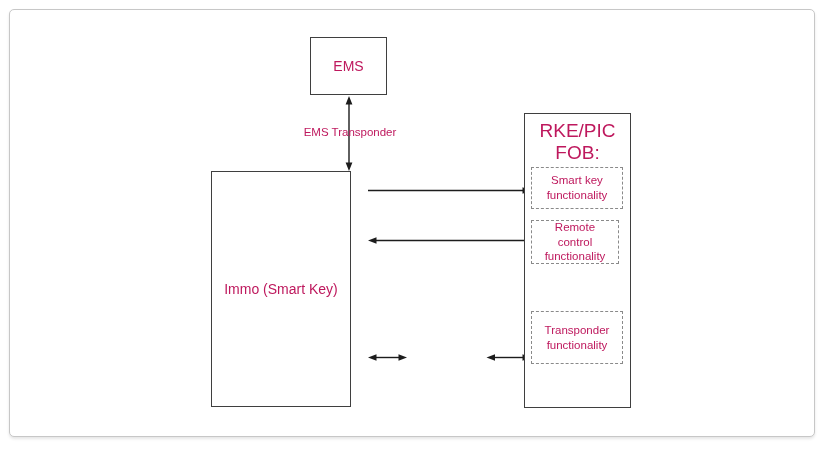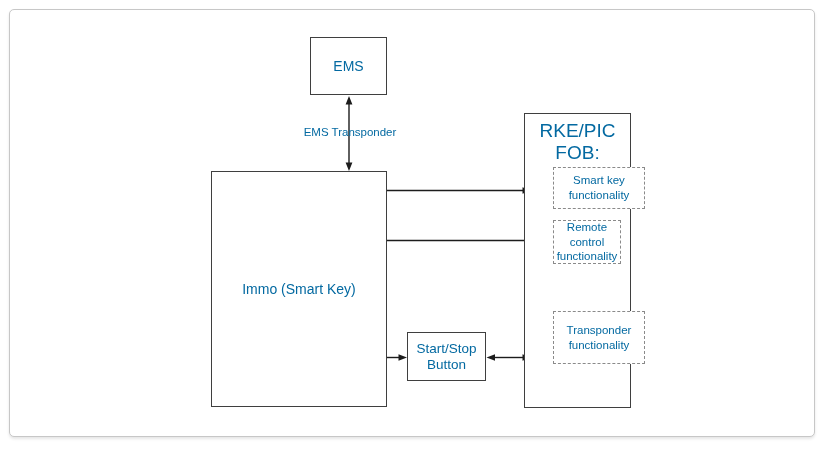--- a/index.html
+++ b/index.html
@@ -6,21 +6,21 @@
     margin: 0;
     padding: 0;
     background: #ffffff;
   }
   .canvas {
     position: relative;
     width: 824px;
     height: 449px;
     background: #ffffff;
     font-family: "Liberation Sans", "DejaVu Sans", sans-serif;
-    color: #0369a1;
+    color: #be185d;
     overflow: hidden;
   }
   .frame {
     position: absolute;
     left: 9px; top: 9px;
     width: 804px; height: 426px;
     border: 1px solid #c7c7c7;
     border-radius: 5px;
     box-shadow: 0 2px 3px rgba(0,0,0,0.10);
     background: #ffffff;
@@ -32,21 +32,21 @@
     display: flex;
     align-items: center;
     justify-content: center;
     text-align: center;
     box-sizing: border-box;
     font-size: 14px;
     line-height: 1.2;
     white-space: pre-line;
   }
   .ems-box    { left: 310px; top: 37px;  width: 77px;  height: 58px; }
-  .immo-box   { left: 211px; top: 171px; width: 176px; height: 236px; }
+  .immo-box   { left: 211px; top: 171px; width: 140px; height: 236px; }
   .ss-box     { left: 407px; top: 332px; width: 79px;  height: 49px; font-size: 13.5px; line-height: 1.18; }
   .rke-box    {
     position: absolute;
     left: 524px; top: 113px;
     width: 107px; height: 295px;
     border: 1.5px solid #3f3f3f;
     background: #ffffff;
     box-sizing: border-box;
   }
   .rke-title {
@@ -59,24 +59,23 @@
     border: 1px dashed #8a8a8a;
     background: #ffffff;
     box-sizing: border-box;
     display: flex;
     align-items: center;
     justify-content: center;
     text-align: center;
     font-size: 11.5px;
     line-height: 1.3;
     white-space: pre-line;
-    margin-left: 22px;
   }
   .smart-box  { left: 531px; top: 167px; width: 92px; height: 42px; }
-  .remote-box { left: 531px; top: 220px; width: 68px; height: 44px; }
+  .remote-box { left: 531px; top: 220px; width: 88px; height: 44px; }
   .trans-box  { left: 531px; top: 311px; width: 92px; height: 53px; }
   .edge-label {
     position: absolute;
     left: 294px; top: 126px;
     width: 112px;
     text-align: center;
     font-size: 11.5px;
   }
   .connector-layer {
     position: absolute;
@@ -123,24 +122,20 @@
   <div class="box ems-box">
     <span>EMS</span>
   </div>
 
   <div class="edge-label">EMS Transponder</div>
 
   <div class="box immo-box">
     <span>Immo (Smart Key)</span>
   </div>
 
-  <div class="box ss-box">
-    <span>Start/Stop
-Button</span>
-  </div>
 
   <div class="rke-box">
     <div class="rke-title">RKE/PIC FOB:</div>
   </div>
 
   <div class="dashed-box smart-box">
     <span>Smart key
 functionality</span>
   </div>
 

